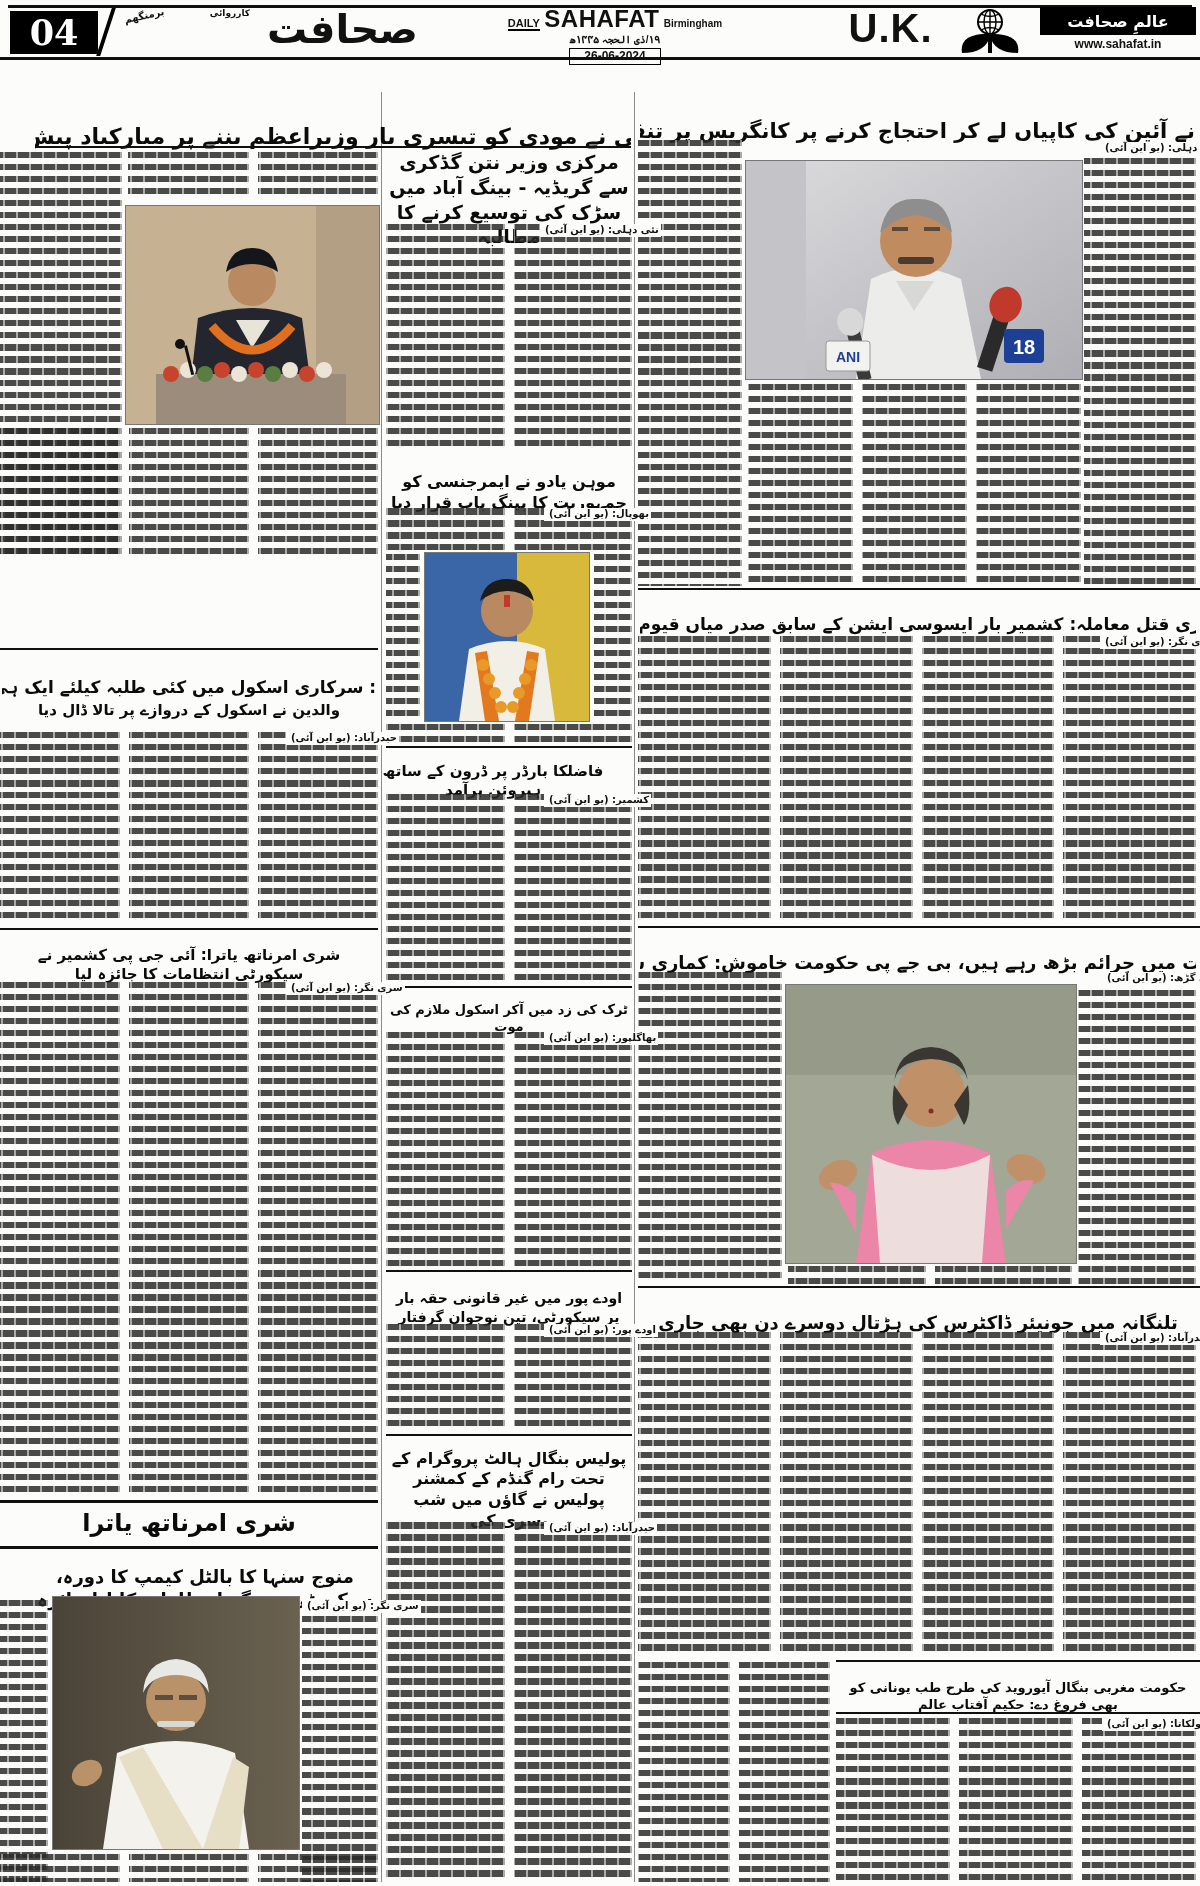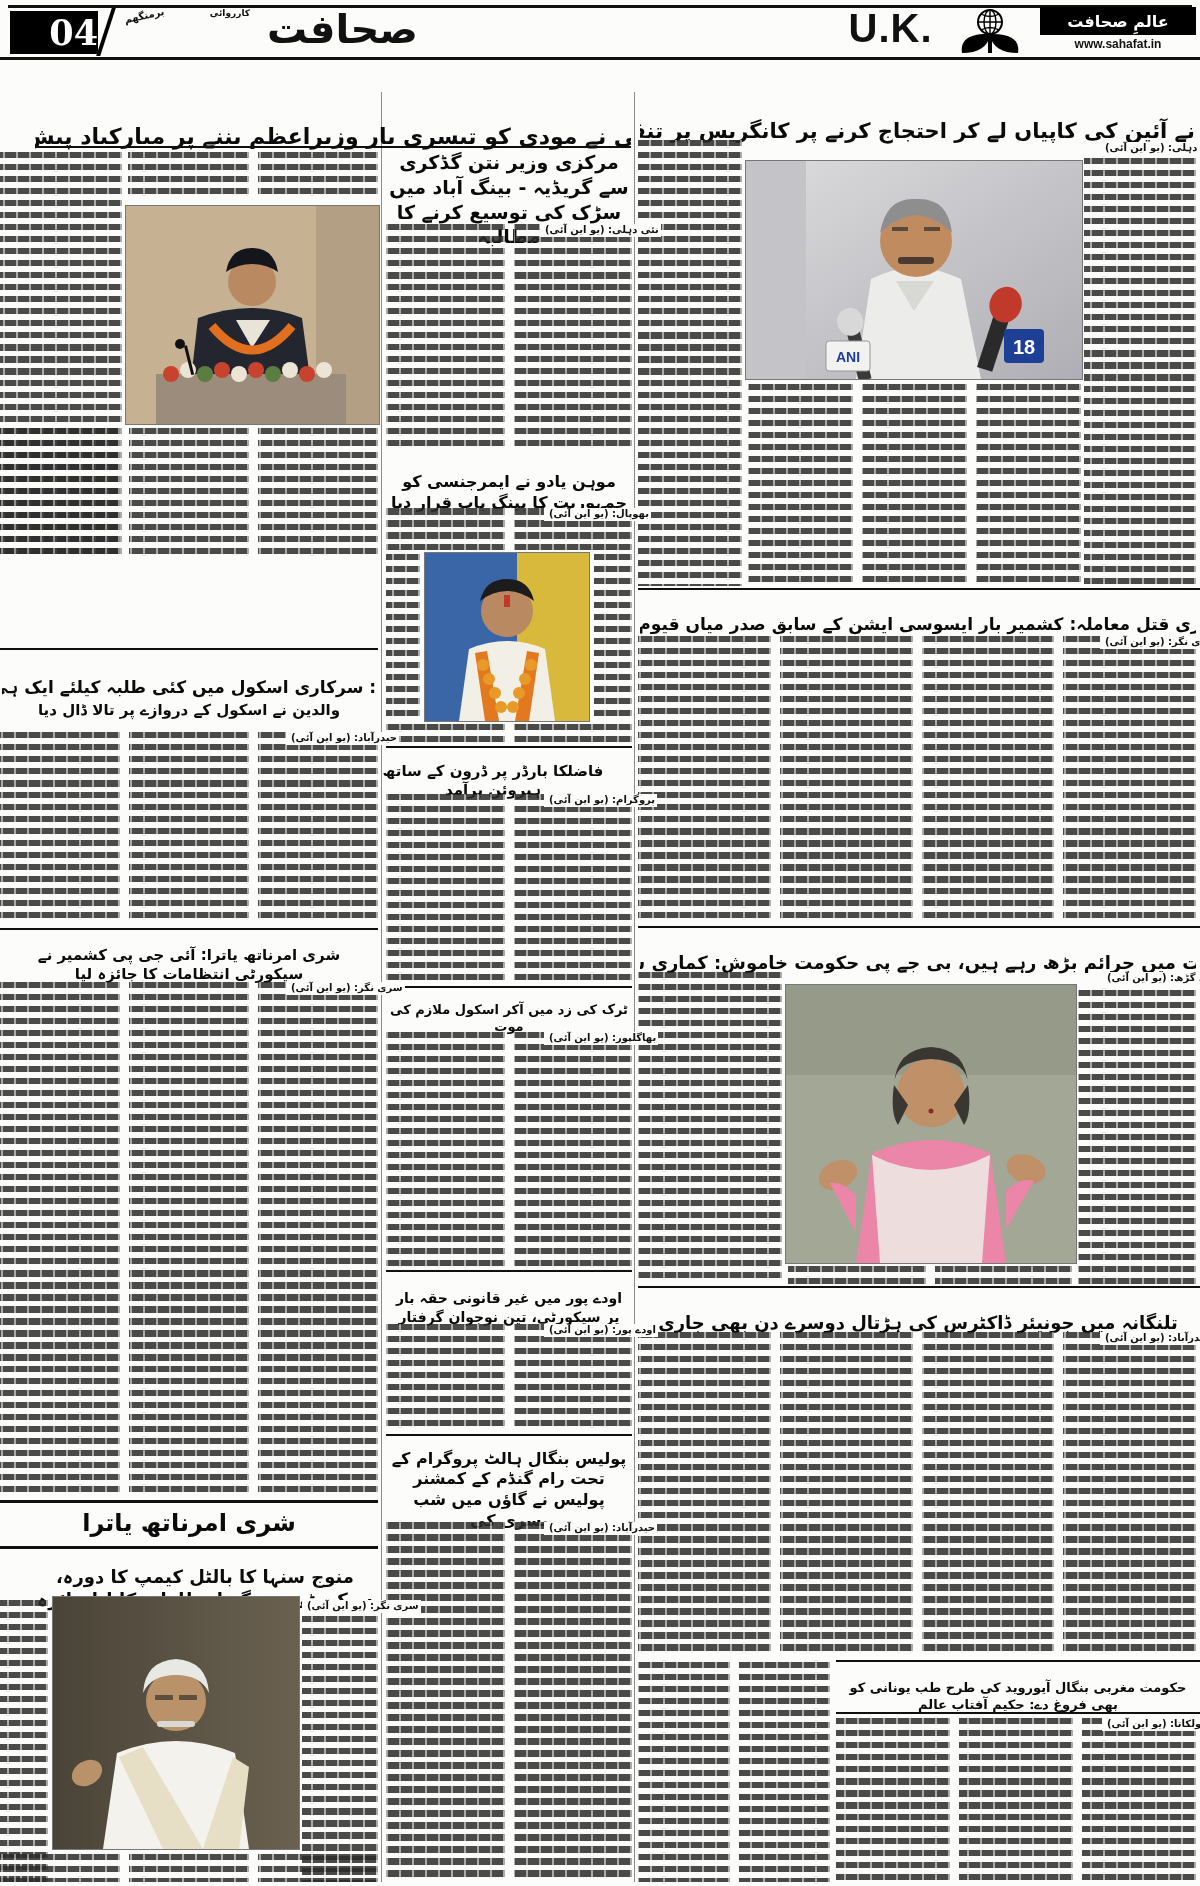--- a/index.html
+++ b/index.html
@@ -17,21 +17,21 @@
      opacity:.85;}
   .hl{position:absolute;font-weight:700;color:#0b0b0b;text-align:center;line-height:1.3;
       direction:rtl;display:flex;align-items:center;justify-content:center;}
   .nowrap{white-space:nowrap;overflow:hidden;}
   .sub{font-weight:700;}
   .dl{position:absolute;font-size:10px;font-weight:700;background:#fcfcfa;padding:0 2px 2px 5px;
       direction:rtl;white-space:nowrap;z-index:3;}
   .photo{position:absolute;border:1px solid #777;background:#ccc;z-index:2;}
   
   .pagebox{position:absolute;left:10px;top:11px;width:88px;height:43px;background:#000;color:#fff;
-      display:flex;align-items:center;
+      display:flex;align-items:center;justify-content:center;
       font-family:"DejaVu Serif",serif;font-size:35px;font-weight:700;}
   .slash{position:absolute;left:104px;top:8px;width:4px;height:48px;background:#000;transform:skewX(-18deg);}
   .masthead{position:absolute;left:118px;top:6px;width:300px;height:50px;direction:rtl;}
   .masthead .big{font-size:40px;font-weight:900;line-height:46px;text-align:right;}
   .masthead .small-top{position:absolute;right:168px;top:2px;font-size:9px;font-weight:700;}
   .masthead .small-side{position:absolute;left:6px;top:4px;font-size:10px;font-weight:700;transform:rotate(-12deg);}
   .brand{position:absolute;left:505px;top:9px;width:220px;text-align:center;direction:ltr;
       font-family:"Liberation Sans",sans-serif;}
   .brand .row1{font-weight:900;line-height:20px;}
   .brand .daily{font-size:11px;border-bottom:2px solid #000;}
@@ -58,20 +58,29 @@
     <span>04</span>
   </div>
   <div class="slash"></div>
 
   <div class="masthead">
     <span class="small-top">کارروائی</span>
     <span class="big">صحافت</span>
     <span class="small-side">برمنگھم</span>
   </div>
 
+  <div class="brand">
+    <div class="row1">
+      <span class="daily">DAILY</span>
+      <span class="name">SAHAFAT</span>
+      <span class="city">Birmingham</span>
+    </div>
+    <div class="hijri">۱۹/ذی الحجہ ۱۴۴۵ھ</div>
+    <div class="datebox">26-06-2024</div>
+  </div>
 
   <div class="uk">U.K.</div>
 
   <svg class="abs" style="left:948px;top:7px;" width="84" height="48" viewBox="0 0 84 48">
     <circle cx="42" cy="15" r="12" fill="none" stroke="#000" stroke-width="2"></circle>
     <path d="M30 15 H54 M42 3 V27 M33 7 Q42 12 51 7 M33 23 Q42 18 51 23" stroke="#000" stroke-width="1.4" fill="none"></path>
     <ellipse cx="42" cy="15" rx="6" ry="12" fill="none" stroke="#000" stroke-width="1.4"></ellipse>
     <path d="M42 27 C20 26 12 34 14 46 C30 46 40 40 42 28 Z" fill="#000"></path>
     <path d="M42 27 C64 26 72 34 70 46 C54 46 44 40 42 28 Z" fill="#000"></path>
     <rect x="40" y="26" width="4" height="20" fill="#000"></rect>
@@ -241,21 +250,21 @@
     <div class="btx" style="left:0;top:732px;width:378px;height:192px;">
         <div class="txcol"></div>
         <div class="txcol"></div>
         <div class="txcol"></div>
       </div>
   </section>
 
   <section>
     <div class="hr" style="left:386px;top:746px;width:246px;height:2px;"></div>
     <h2 class="hl" style="left:372px;top:750px;width:242px;height:38px;font-size:15px;">فاضلکا بارڈر پر ڈرون کے ساتھ ہیروئن برآمد</h2>
-    <span class="dl" style="left:544px;top:794px;">پروگرام: (یو این آئی)</span>
+    <span class="dl" style="left:544px;top:794px;">کشمیر: (یو این آئی)</span>
     <div class="btx" style="left:386px;top:794px;width:246px;height:188px;">
         <div class="txcol"></div>
         <div class="txcol"></div>
       </div>
   </section>
 
   <section>
     <div class="hr" style="left:638px;top:926px;width:562px;height:2px;"></div>
     <h2 class="hl nowrap" style="left:640px;top:930px;width:556px;height:36px;font-size:18px;">ریاست میں جرائم بڑھ رہے ہیں، بی جے پی حکومت خاموش: کماری سیلجا</h2>
     <span class="dl" style="left:1102px;top:972px;">چنڈی گڑھ: (یو این آئی)</span>

